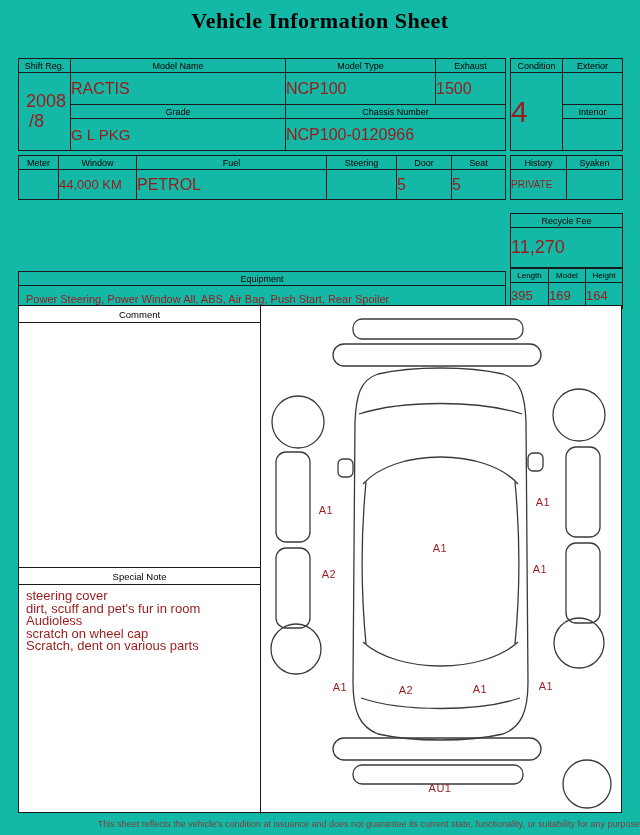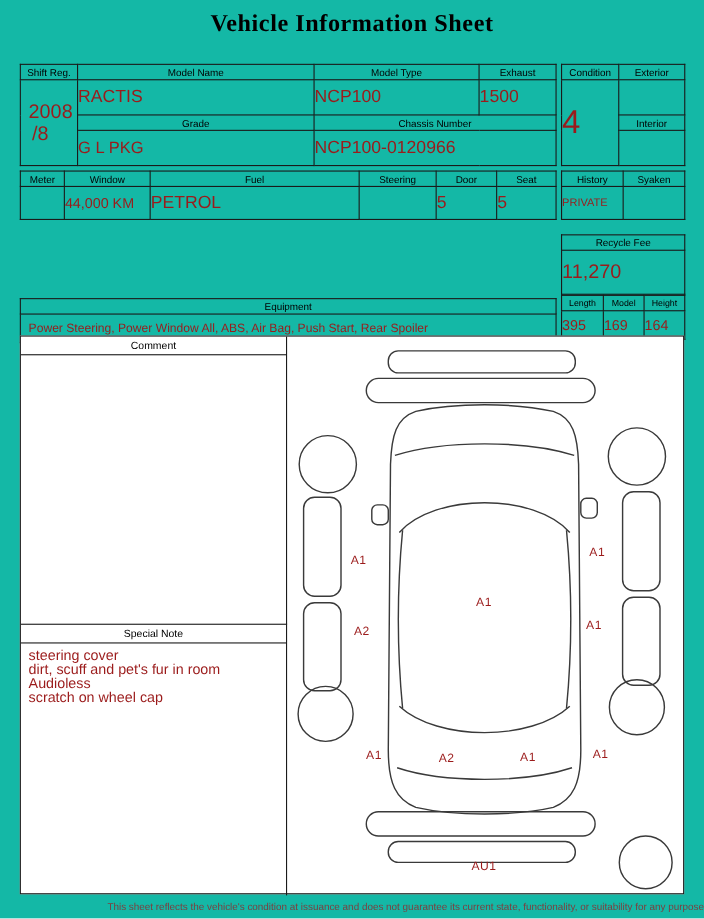--- a/index.html
+++ b/index.html
@@ -232,20 +232,21 @@
       <div class="box-hdr">Comment</div>
     </div>
 
     <div class="note-box">
       <div class="box-hdr">Special Note</div>
       <div class="note-lines">
         <div class="note-line">steering cover</div>
         <div class="note-line">dirt, scuff and pet's fur in room</div>
         <div class="note-line">Audioless</div>
         <div class="note-line">scratch on wheel cap</div>
+        <div class="note-line">Scratch, dent on various parts</div>
       </div>
     </div>
 
     <div class="diagram">
       <svg viewBox="0 0 360 500" preserveAspectRatio="none">
 
         <rect class="car-line" x="90" y="7" width="170" height="20" rx="9"></rect>
         <rect class="car-line" x="70" y="32" width="208" height="22" rx="11"></rect>
 
         <path class="car-line" d="M115 62 C150 54 205 54 240 62 C258 68 262 84 263 110 L265 370 C265 400 258 415 240 422 C205 430 150 430 115 422 C97 415 90 400 90 370 L92 110 C93 84 97 68 115 62 Z"></path>

